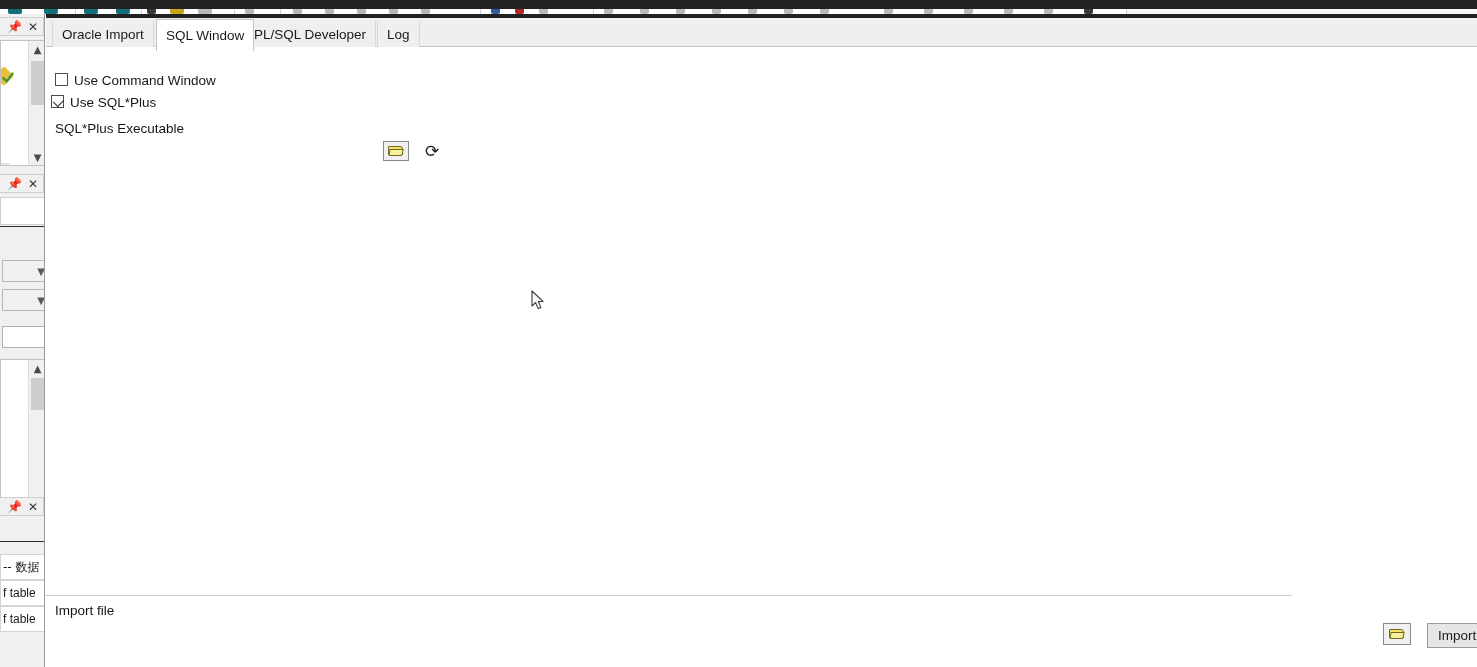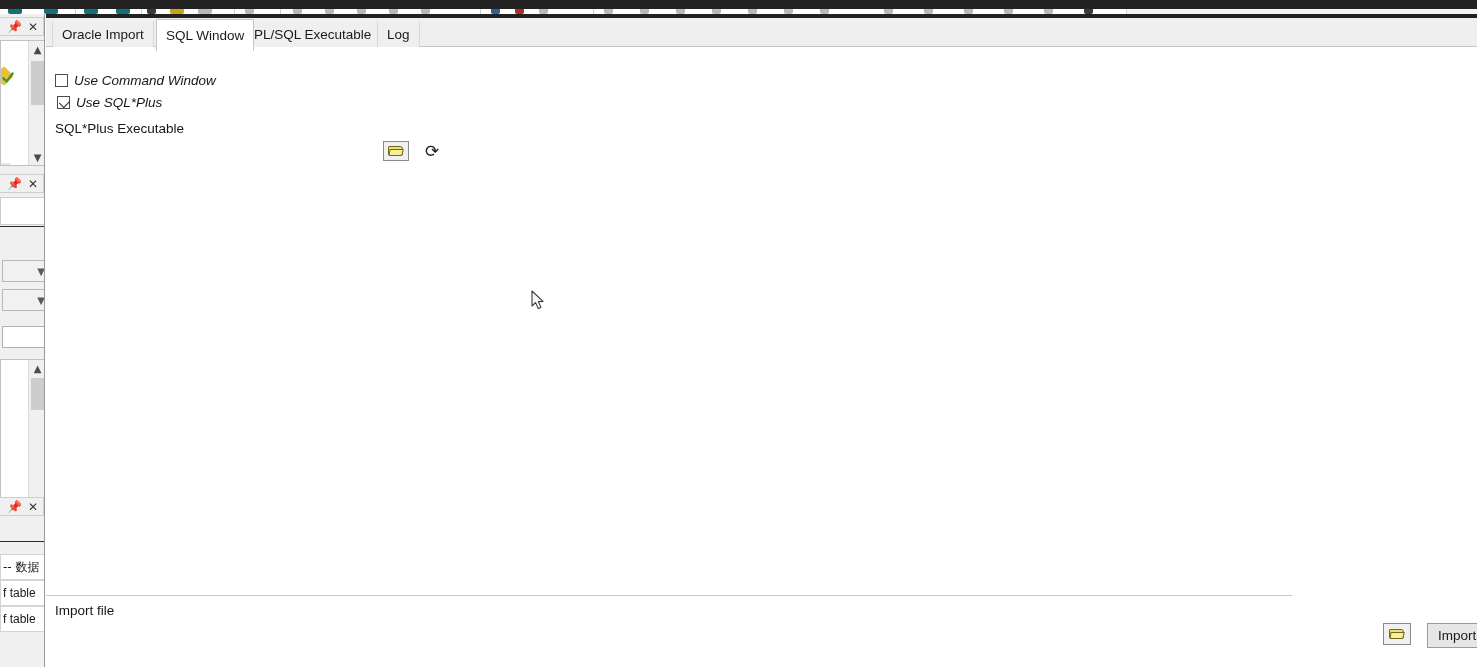--- a/index.html
+++ b/index.html
@@ -193,23 +193,22 @@
   }
 
   .tabcontent {
     position: absolute; left: 0; top: 33px;
     width: 1431px; height: 620px;
     background: #ffffff;
   }
 
   .chkrow {
     position: absolute;
-    display: flex; align-items: center; gap: 6px;
+    display: flex; align-items: flex-start; gap: 6px;
     cursor: default;
-    font-style: italic;
   }
   .chkbox {
     width: 13px; height: 13px;
     border: 1px solid #4c4c4c;
     background: #ffffff;
     position: relative;
     flex: 0 0 auto;
   }
   .chkbox.checked::after {
     content: "";
@@ -412,35 +411,35 @@
     <div class="top-dark"></div>
 
     <div class="tabstrip">
       <div class="tab" style="left:6px;">
         <span>Oracle Import</span>
       </div>
       <div class="tab active" style="left:110px;">
         <span>SQL Window</span>
       </div>
       <div class="tab" style="left:198px;">
-        <span>PL/SQL Executable</span>
+        <span>PL/SQL Developer</span>
       </div>
       <div class="tab" style="left:331px;">
         <span>Log</span>
       </div>
     </div>
 
     <div class="tabcontent">
 
       <div class="chkrow" style="left:9px; top:26px;">
         <span class="chkbox"></span>
         <span class="chklabel">Use Command Window</span>
       </div>
 
-      <div class="chkrow" style="left:11px; top:48px;">
+      <div class="chkrow" style="left:5px; top:48px;">
         <span class="chkbox checked"></span>
         <span class="chklabel">Use SQL*Plus</span>
       </div>
 
       <div class="fieldlabel" style="left:9px; top:74px;">SQL*Plus Executable</div>
 
 
       <div class="browse-btn" style="left:337px; top:94px;">
         <span class="folder-ico">
           <span class="back"></span>

